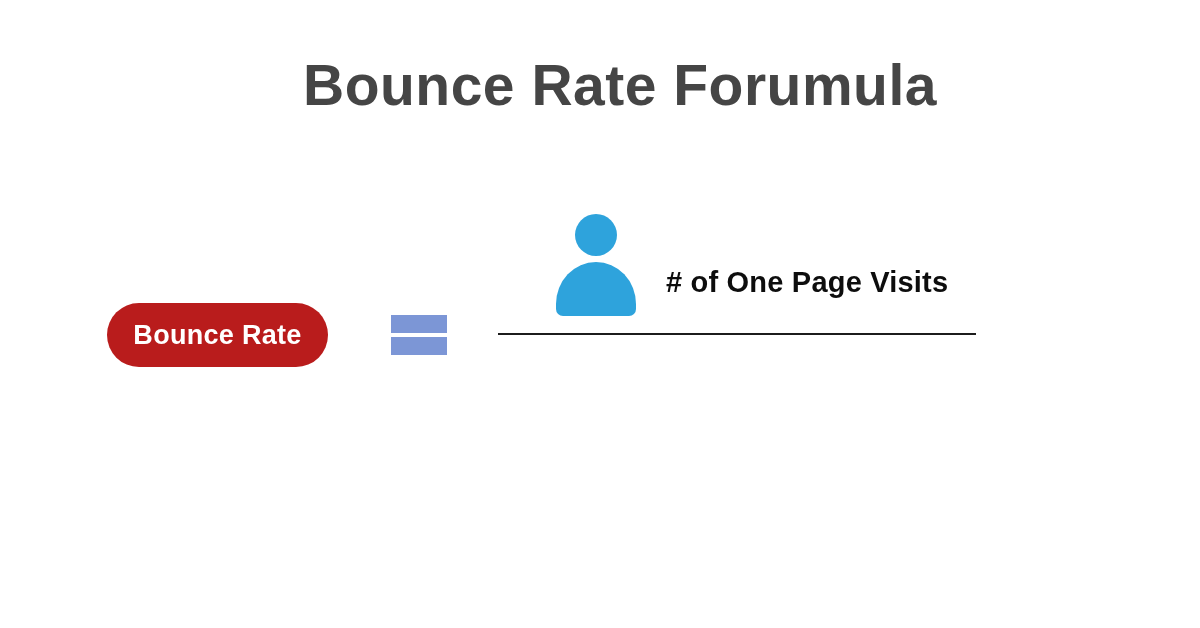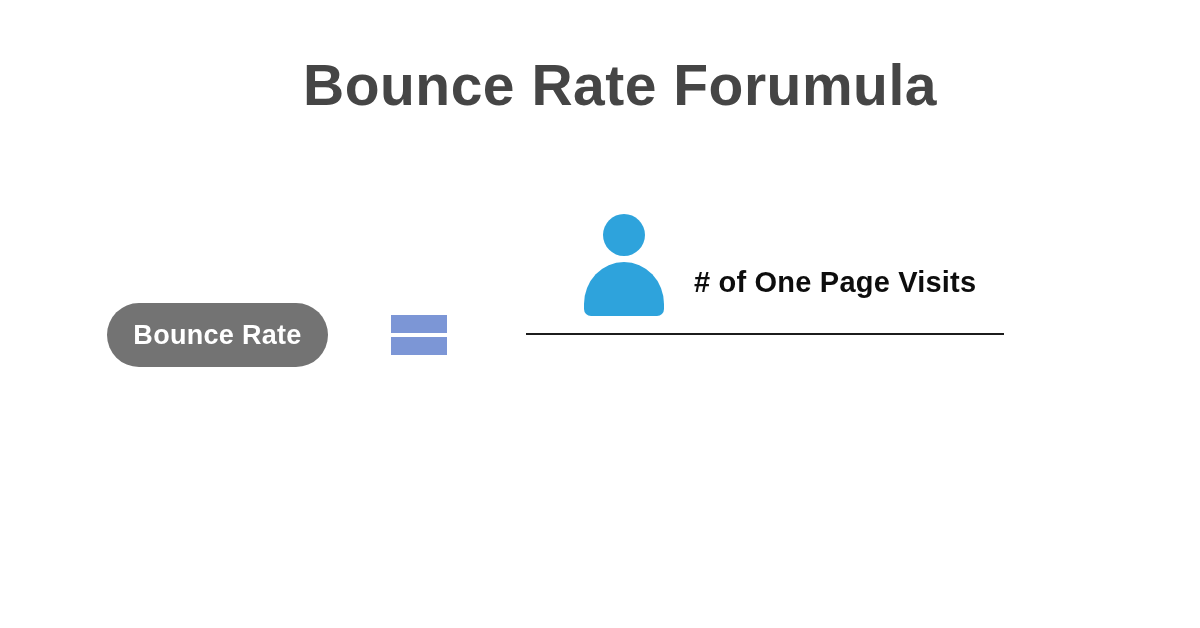--- a/index.html
+++ b/index.html
@@ -32,21 +32,21 @@
     letter-spacing: 0.5px;
   }
 
   
   .pill {
     position: absolute;
     left: 107px;
     top: 303px;
     width: 221px;
     height: 64px;
-    background: #737373;
+    background: #b91c1c;
     border-radius: 32px;
     display: flex;
     align-items: center;
     justify-content: center;
   }
   .pill-label {
     color: #ffffff;
     font-size: 27px;
     font-weight: 700;
     letter-spacing: 0.3px;
@@ -65,21 +65,21 @@
   }
   .equals-bar {
     width: 56px;
     height: 18px;
     background: #7C96D6;
   }
 
   
   .fraction {
     position: absolute;
-    left: 526px;
+    left: 498px;
     top: 214px;
     width: 478px;
   }
   .fraction-row {
     display: flex;
     align-items: flex-end;
     padding-left: 58px;
   }
   .fraction-row .row-label {
     margin-left: 30px;

